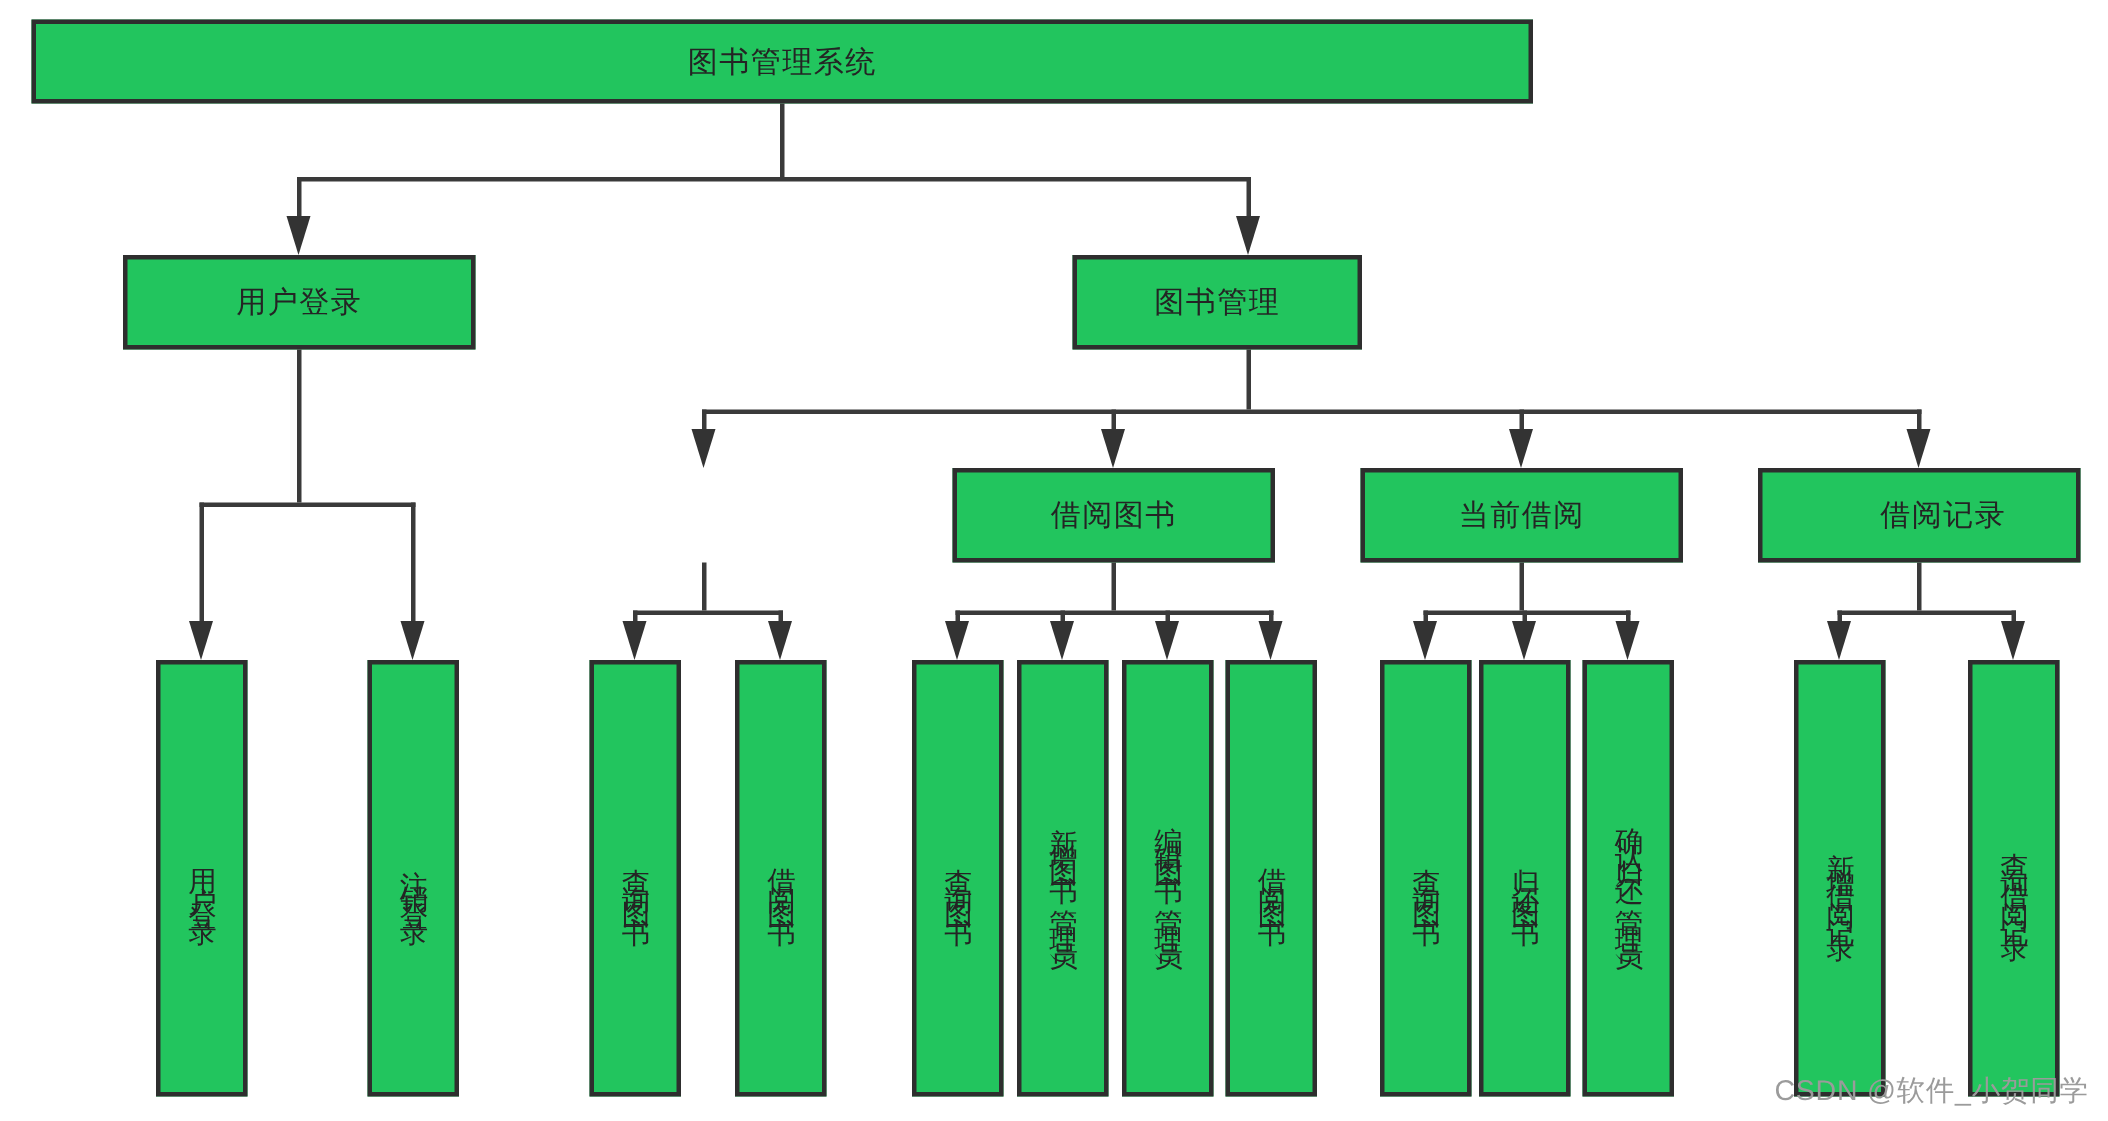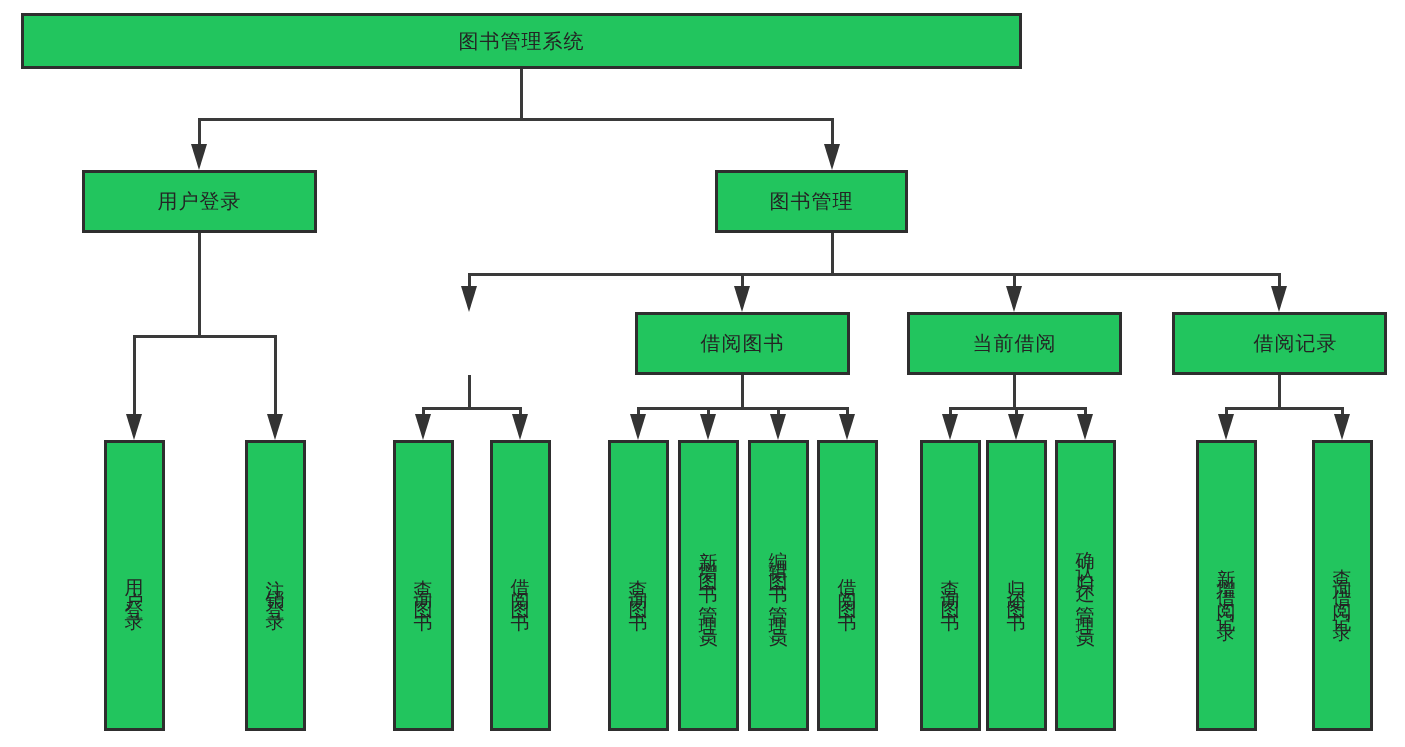--- a/index.html
+++ b/index.html
@@ -152,14 +152,15 @@
     <span class="vtext">确认归还（管理员）</span>
   </div>
 
   <div class="box vbox" style="left:1196px;top:440px;width:61px;height:291px;">
     <span class="vtext">新增借阅记录</span>
   </div>
   <div class="box vbox" style="left:1312px;top:440px;width:61px;height:291px;">
     <span class="vtext">查询借阅记录</span>
   </div>
 
+  <div class="watermark">CSDN @软件_小贺同学</div>
 
 </div>
 
 </body></html>

